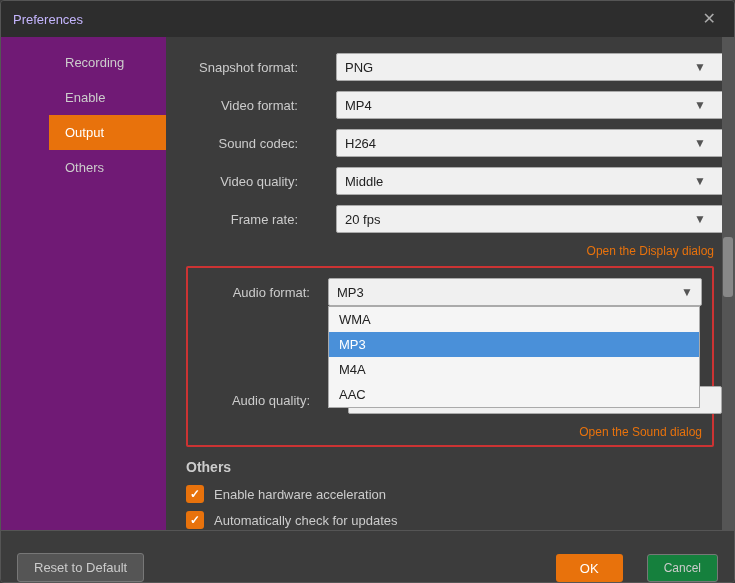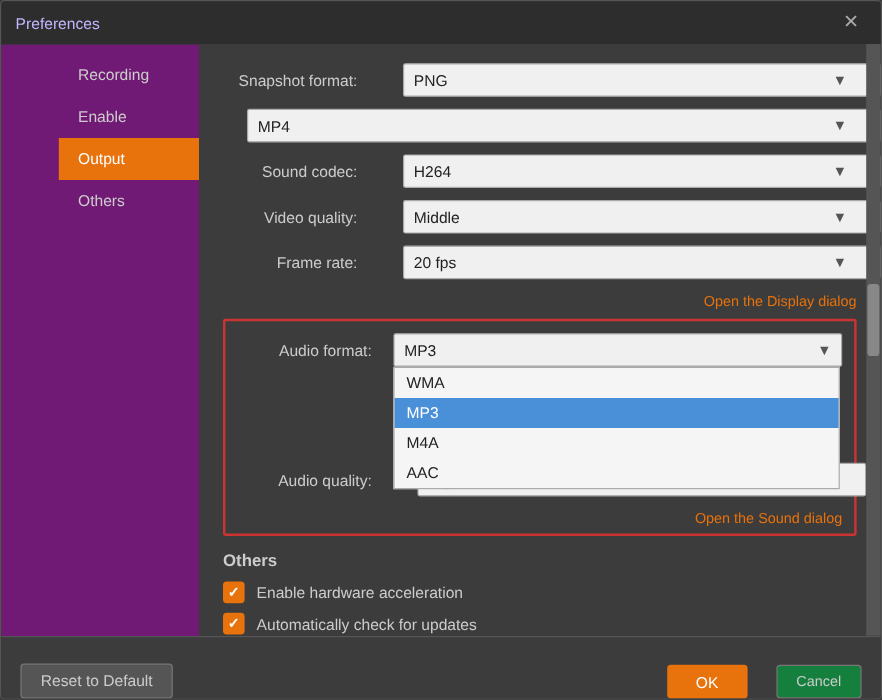--- a/index.html
+++ b/index.html
@@ -296,20 +296,21 @@
           <select>
             <option>PNG</option>
             <option>JPG</option>
             <option>BMP</option>
           </select>
           <span class="select-arrow">▼</span>
         </div>
       </div>
 
       <div class="form-row">
+        <span class="form-label">Video format:</span>
         <div class="select-wrapper">
           <select>
             <option>MP4</option>
             <option>AVI</option>
             <option>MOV</option>
           </select>
           <span class="select-arrow">▼</span>
         </div>
       </div>
 

